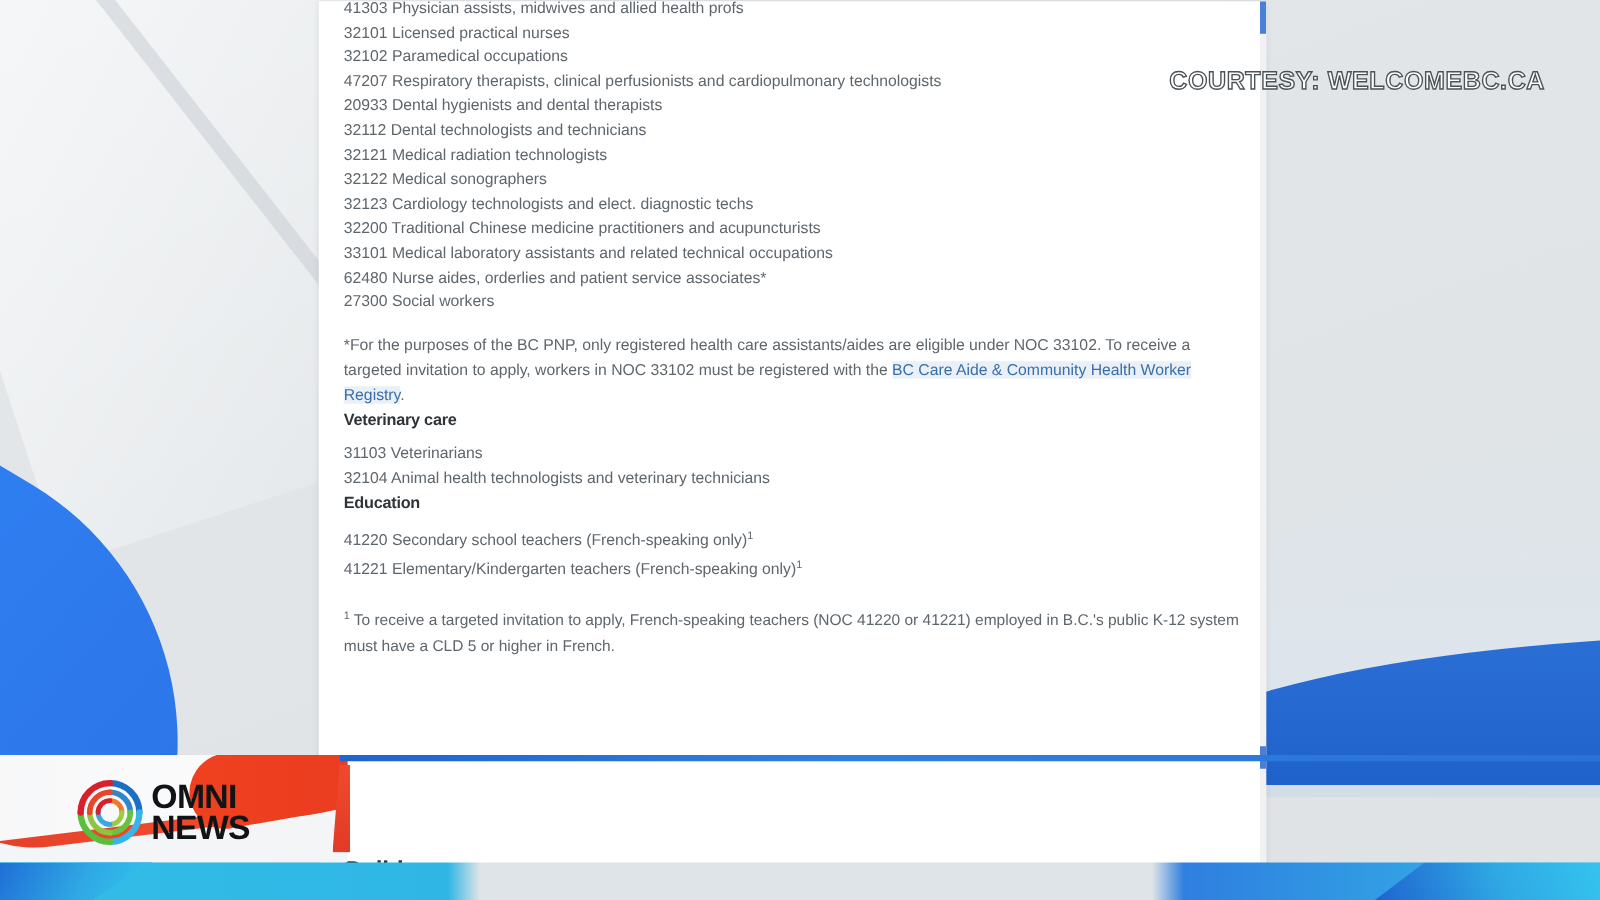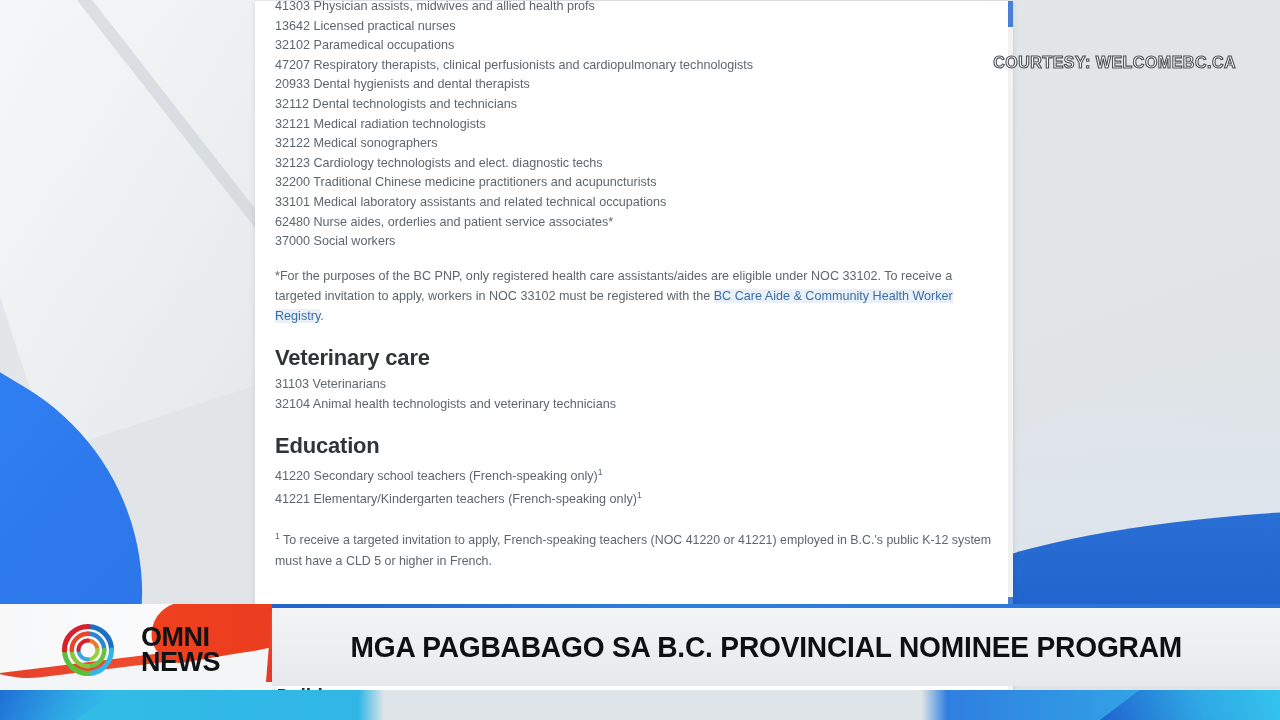--- a/index.html
+++ b/index.html
@@ -119,24 +119,23 @@
     font-size: 12.6px;
     line-height: 20.2px;
     filter: blur(0.22px);
   }
   .note a, .lnk {
     color: #3a6ea8;
     text-decoration: none;
     background: rgba(206,221,238,0.45);
   }
   .sec-head {
-    margin-top: 22px;
     margin-bottom: 7px;
     color: #2f3438;
-    font-size: 22px;
+    font-size: 13px;
     font-weight: bold;
     letter-spacing: -0.2px;
   }
   .doc-list { margin-top: 2px; }
   .fn {
     margin-top: 16px;
     color: #5e666d;
     font-size: 12.4px;
     line-height: 20.5px;
   }
@@ -169,21 +168,21 @@
   .doc-scroll-thumb2 {
     position: absolute; right: 0; top: 596px; width: 5px; height: 18px;
     background: #4a7fd6;
   }
 
   
   .courtesy {
     position: absolute;
     right: 44px; top: 54px;
     font-family: "Liberation Sans", sans-serif;
-    font-size: 16px;
+    font-size: 20px;
     font-weight: bold;
     letter-spacing: 0.5px;
     color: #ffffff;
     -webkit-text-stroke: 1.1px #4c5156;
     text-shadow: 0 1px 0 rgba(255,255,255,0.6);
     white-space: nowrap;
   }
 
   
   .lower-third {
@@ -213,21 +212,21 @@
   }
   .lt-swoosh-c {
     position: absolute; left: 150px; top: -16px;
     width: 230px; height: 60px;
     background: linear-gradient(100deg, #f0411f 0%, #e6391f 100%);
     border-radius: 180px 0 0 160px;
     transform: rotate(-10deg);
   }
   .lt-logo {
     position: absolute; left: 60px; top: 18px;
-    display: flex; align-items: center; gap: 25px;
+    display: flex; align-items: center; gap: 5px;
   }
   .swirl { width: 56px; height: 56px; display:block; }
   .omni-word {
     font-family: "Liberation Sans", sans-serif;
     font-weight: bold;
     color: #111416;
     line-height: 0.92;
     letter-spacing: -0.5px;
   }
   .omni-word .l1 { font-size: 27px; display:block; }
@@ -274,32 +273,32 @@
   <div class="wedge wedge-blue-main"></div>
   <div class="wedge wedge-cyan"></div>
   <div class="right-curve-lt"></div>
   <div class="right-curve-blue"></div>
 
   <div class="doc-page">
     <div class="doc-inner">
 
       <div class="doc-list">
         <div class="noc-line">41303 Physician assists, midwives and allied health profs</div>
-        <div class="noc-line">13642 Licensed practical nurses</div>
+        <div class="noc-line">32101 Licensed practical nurses</div>
         <div class="noc-line">32102 Paramedical occupations</div>
         <div class="noc-line">47207 Respiratory therapists, clinical perfusionists and cardiopulmonary technologists</div>
         <div class="noc-line">20933 Dental hygienists and dental therapists</div>
         <div class="noc-line">32112 Dental technologists and technicians</div>
         <div class="noc-line">32121 Medical radiation technologists</div>
         <div class="noc-line">32122 Medical sonographers</div>
         <div class="noc-line">32123 Cardiology technologists and elect. diagnostic techs</div>
         <div class="noc-line">32200 Traditional Chinese medicine practitioners and acupuncturists</div>
         <div class="noc-line">33101 Medical laboratory assistants and related technical occupations</div>
         <div class="noc-line">62480 Nurse aides, orderlies and patient service associates*</div>
-        <div class="noc-line">37000 Social workers</div>
+        <div class="noc-line">27300 Social workers</div>
       </div>
 
       <p class="note"><span>*For the purposes of the BC PNP, only registered health care assistants/aides are eligible under NOC 33102. To receive a targeted invitation to apply, workers in NOC 33102 must be registered with the </span><span class="lnk">BC Care Aide &amp; Community Health Worker Registry</span><span>.</span></p>
 
       <h2 class="sec-head">Veterinary care</h2>
       <div class="doc-list">
         <div class="noc-line">31103 Veterinarians</div>
         <div class="noc-line">32104 Animal health technologists and veterinary technicians</div>
       </div>
 
@@ -350,22 +349,19 @@
         </svg>
         <div class="omni-word">
           <span class="l1">OMNI</span>
           <span class="l2">NEWS</span>
         </div>
       </div>
     </div>
 
     <div class="lt-red-edge"></div>
     <div class="lt-top-blue"></div>
-    <div class="lt-text-bar">
-      <div class="lt-headline">MGA PAGBABAGO SA B.C. PROVINCIAL NOMINEE PROGRAM</div>
-    </div>
   </div>
 
   <div class="bottom-band"></div>
   <div class="bottom-tri-left"></div>
   <div class="bottom-tri-right"></div>
 
 </div>
 
 </body></html>

